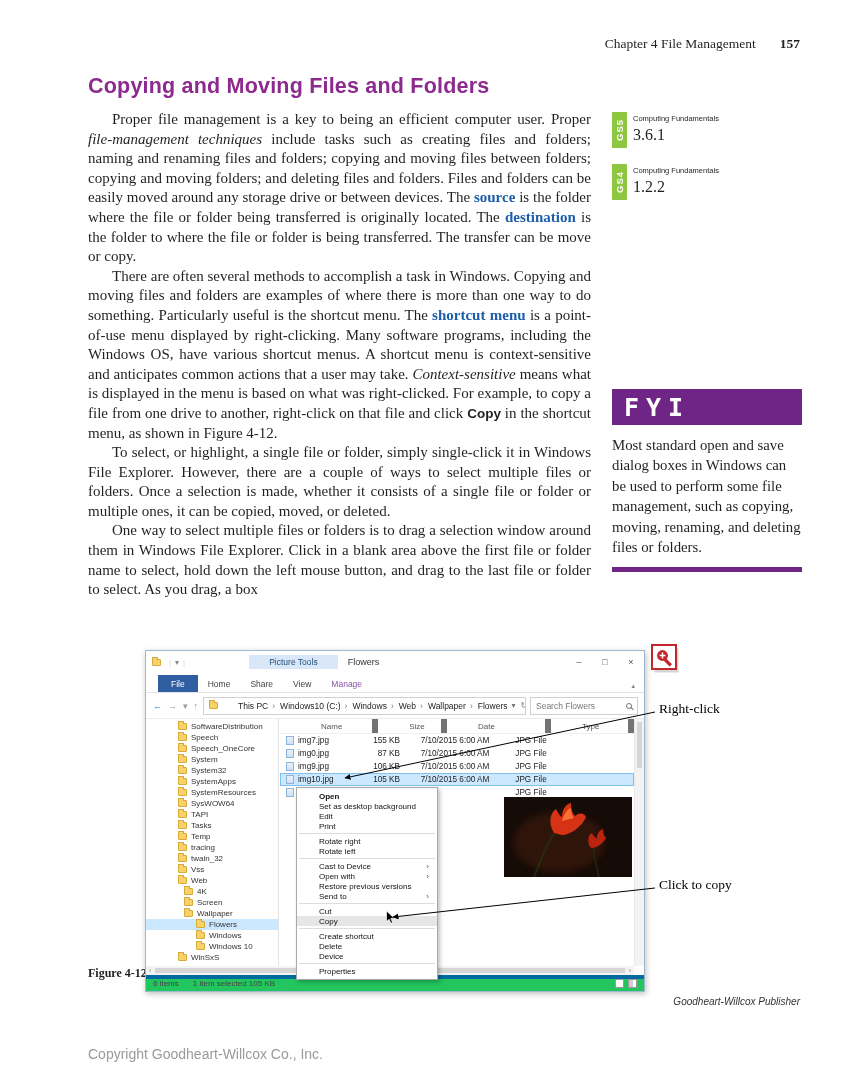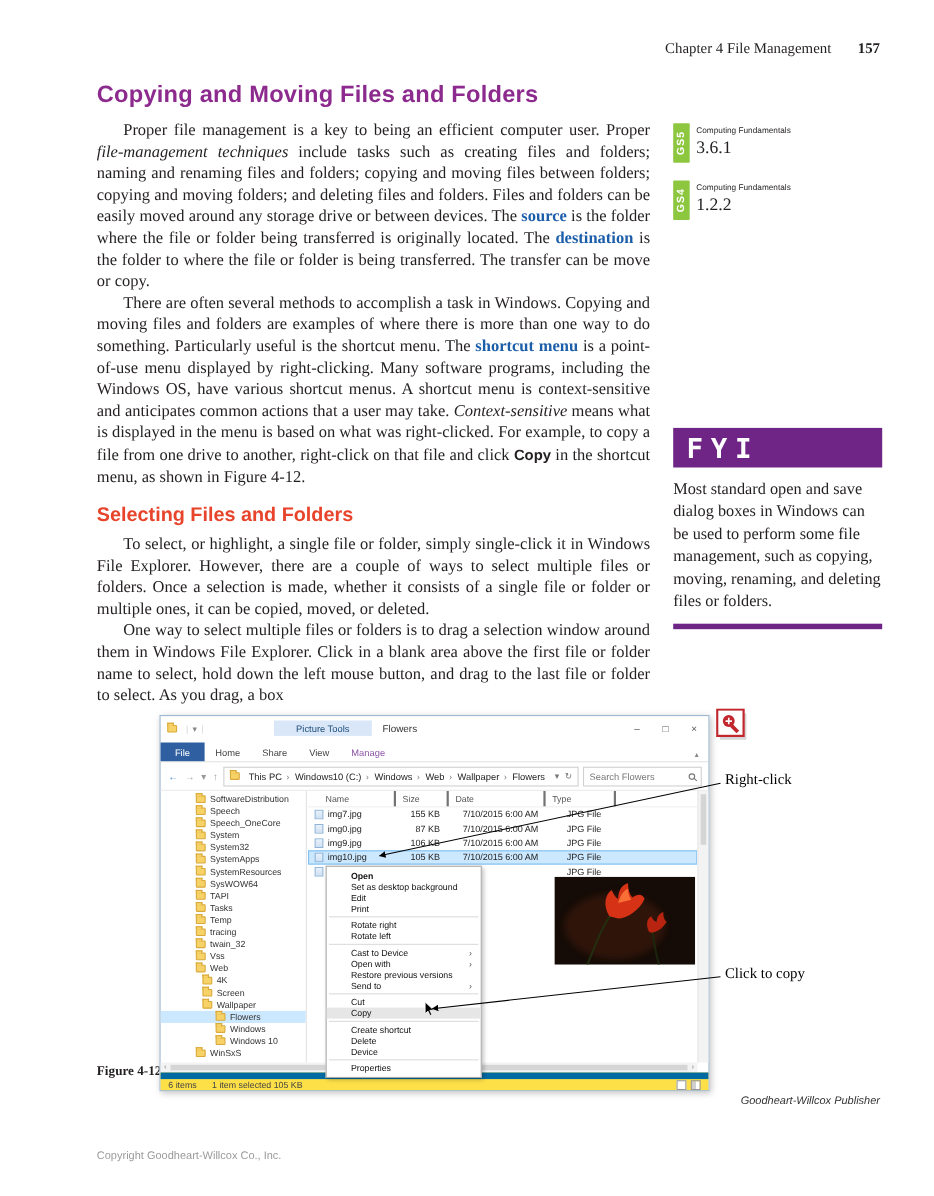--- a/index.html
+++ b/index.html
@@ -48,21 +48,21 @@
   .titlebar { position:absolute; left:0; top:0; right:0; height:22px; display:flex; align-items:center;
               padding-left:6px; font-size:9px; color:#333; }
   .qat { display:flex; align-items:center; gap:4px; color:#888; font-size:8px; }
   .qat-sep { color:#d5d5d5; }
   .pt-label { margin-left:64px; background:#d9e7f8; color:#1f4e79; padding:2px 20px; font-size:8.5px; }
   .win-title { margin-left:10px; color:#333; }
   .win-controls { margin-left:auto; display:flex; }
   .wc { width:26px; height:22px; display:flex; align-items:center; justify-content:center; font-size:9px; color:#555; }
   .tabsrow { position:absolute; left:0; top:22px; right:0; height:20px; display:flex; align-items:flex-end;
              border-bottom:1px solid #e4e4e4; font-size:8.5px; }
-  .tabs-host { display:flex; align-items:flex-end; }
+  .tabs-host { display:flex; align-items:flex-end;margin-left:12px; }
   .rtab { padding:4px 10px 3px; color:#444; }
   .rtab.file-tab { background:#2f5fa0; color:#fff; padding:4px 13px 3px; }
   .rtab.manage { color:#8a55a5; }
   .ribbon-caret { margin-left:auto; padding:0 9px 2px; color:#888; font-size:7px; }
   .addr { position:absolute; left:0; top:42px; right:0; height:26px; display:flex; align-items:center;
           gap:4px; padding:0 6px; font-size:8.5px; border-bottom:1px solid #ececec; }
   .nav-ic { color:#999; font-size:9px; padding:0 1px; }
   .nav-ic.back { color:#2b7cd3; }
   .addr-box { flex:1; height:18px; border:1px solid #d0d0d0; background:#fff; display:flex; align-items:center;
               gap:2px; padding:0 5px; white-space:nowrap; overflow:hidden; }
@@ -82,21 +82,21 @@
 
   .tree { position:absolute; left:0; top:68px; width:133px; bottom:25px; overflow:hidden; padding-top:2px;
           border-right:1px solid #e3e3e3; }
   .ti { height:11px; display:flex; align-items:center; padding-left:32px; font-size:8px; color:#333; white-space:nowrap; }
   .ti.lvl1 { padding-left:38px; }
   .ti.lvl2 { padding-left:50px; }
   .ti.sel { background:#cce8ff; }
 
   .files { position:absolute; left:134px; top:68px; right:10px; bottom:25px; overflow:hidden; }
   .fcols { display:flex; height:15px; align-items:center; color:#555; font-size:8px; border-bottom:1px solid #f0f0f0; }
-  .fch { padding-left:6px; border-right:2px solid #737373; height:100%; display:flex; align-items:center; }
+  .fch { padding-left:6px; border-right:6px solid #737373; height:100%; display:flex; align-items:center;margin-left:25px; }
   .fch:nth-child(1){ width:80px; padding-left:16px; }
   .fch:nth-child(2){ width:48px; }
   .fch:nth-child(3){ width:88px; }
   .fch:nth-child(4){ width:64px; }
   .frow { display:flex; height:13px; align-items:center; font-size:8.2px; color:#222; }
   .frow.sel { background:#cce8ff; outline:1px solid #7fc0ef; outline-offset:-1px; }
   .fc { padding-left:6px; white-space:nowrap; overflow:hidden;text-align:center; }
   .fc.name { width:80px; display:flex; align-items:center; }
   .fc.size { width:48px; text-align:right; padding-right:8px; }
   .fc.date { width:88px; }
@@ -115,55 +115,54 @@
   .mi.sep { height:1px; background:#dcdcdc; margin:2px 2px; padding:0; }
   .mi-arrow { color:#555; }
   .menu-cursor { position:absolute; left:88px; top:122px; z-index:6; }
 
   .vscroll { position:absolute; right:0; top:68px; width:10px; bottom:25px; background:#f3f3f3;
              border-left:1px solid #e8e8e8; }
   .vthumb { position:absolute; left:2px; right:2px; top:3px; height:46px; background:#d5d5d5; }
   .hscroll { position:absolute; left:0; right:10px; bottom:16px; height:9px; background:#f3f3f3;
              display:flex; align-items:center; justify-content:space-between; color:#888; font-size:7px; padding:0 3px; }
   .hthumb { flex:1; height:5px; background:#d5d5d5; margin:0 4px; }
-  .statusbar { position:absolute; left:0; right:0; bottom:0; height:16px; background:#fde047;
-               border-top:6px solid #0369a1; display:flex; align-items:flex-end; gap:14px; padding:0 7px;
+  .statusbar { position:absolute; left:0; right:0; bottom:0; height:16px; background:#22c55e;
+               border-top:4px solid #0369a1; display:flex; align-items:flex-start; gap:14px; padding:0 7px;
                font-size:8px; color:#444; }
   .sb-icons { margin-left:auto; display:flex; gap:4px; }
   .sb-ic { width:9px; height:9px; border:1px solid #9a9a9a; background:#fff; }
   .sb-ic.grid { background:linear-gradient(90deg,#cfcfcf 50%,#fff 50%); }
 
   
   .ann { position:absolute; font-size:13.5px; color:#000; z-index:10; }
   .ann-svg { position:absolute; left:145px; top:648px; width:665px; height:352px; pointer-events:none; z-index:9; }
   .zoomicon { position:absolute; left:651px; top:644px; z-index:10; }
 
   .credit { position:absolute; right:49px; top:996px; font-family:"Liberation Sans",sans-serif;
             font-style:italic; font-size:10px; color:#333; }
   .figcap { position:absolute; left:88px; top:966px; width:712px; font-family:Liberation Serif, serif;
             font-size:12px; }
   .figcap .cap-label { font-weight:700; }
   .copyright { position:absolute; left:88px; top:1046px; font-family:"Liberation Sans",sans-serif;
-               font-size:10px; color:#9a9a9a; }
+               font-size:14px; color:#9a9a9a; }
 </style>
 </head>
 <body>
 
 <div class="page">
 
   <div class="running-head">
     <span>Chapter 4  File Management</span>
     <span class="pgnum">157</span>
   </div>
 
   <div class="text-col">
     <h1 class="article-title">Copying and Moving Files and Folders</h1>
     <p class="para"><span>Proper file management is a key to being an efficient computer user. Proper </span><span class=" i">file-management techniques</span><span> include tasks such as creating files and folders; naming and renaming files and folders; copying and moving files between folders; copying and moving folders; and deleting files and folders. Files and folders can be easily moved around any storage drive or between devices. The </span><span class=" term">source</span><span> is the folder where the file or folder being transferred is originally located. The </span><span class=" term">destination</span><span> is the folder to where the file or folder is being transferred. The transfer can be move or copy.</span></p>
     <p class="para"><span>There are often several methods to accomplish a task in Windows. Copying and moving files and folders are examples of where there is more than one way to do something. Particularly useful is the shortcut menu. The </span><span class=" term">shortcut menu</span><span> is a point-of-use menu displayed by right-clicking. Many software programs, including the Windows OS, have various shortcut menus. A shortcut menu is context-sensitive and anticipates common actions that a user may take. </span><span class=" i">Context-sensitive</span><span> means what is displayed in the menu is based on what was right-clicked. For example, to copy a file from one drive to another, right-click on that file and click </span><span class=" cmd">Copy</span><span> in the shortcut menu, as shown in Figure 4-12.</span></p>
-    <h2 class="section">Selecting Files and Folders</h2>
     <p class="para"><span>To select, or highlight, a single file or folder, simply single-click it in Windows File Explorer. However, there are a couple of ways to select multiple files or folders. Once a selection is made, whether it consists of a single file or folder or multiple ones, it can be copied, moved, or deleted.</span></p>
     <p class="para"><span>One way to select multiple files or folders is to drag a selection window around them in Windows File Explorer. Click in a blank area above the first file or folder name to select, hold down the left mouse button, and drag to the last file or folder to select. As you drag, a box</span></p>
   </div>
 
   <div class="standards">
 
   <div class="badge">
       <span class="badge-tab">GS5</span>
       <span class="badge-body">
         <span class="badge-program">Computing Fundamentals</span>

